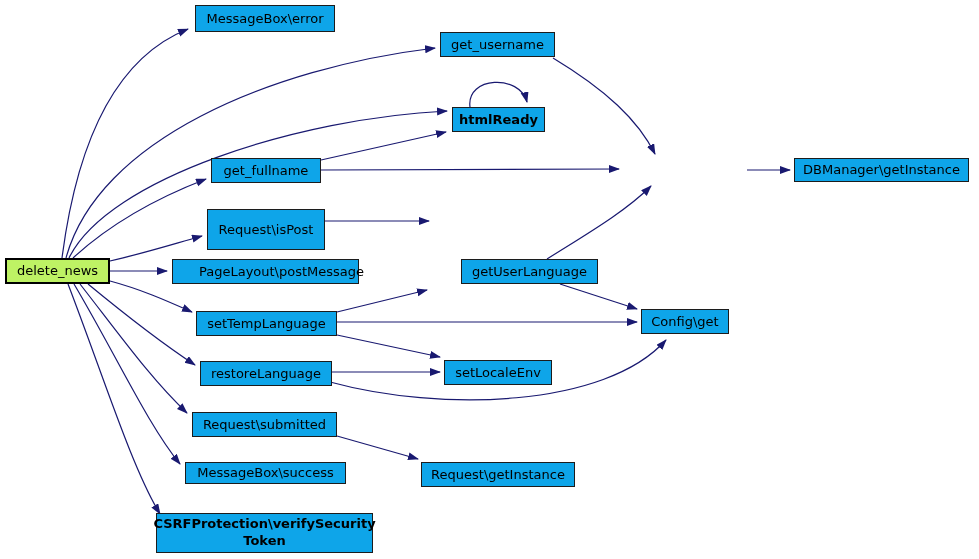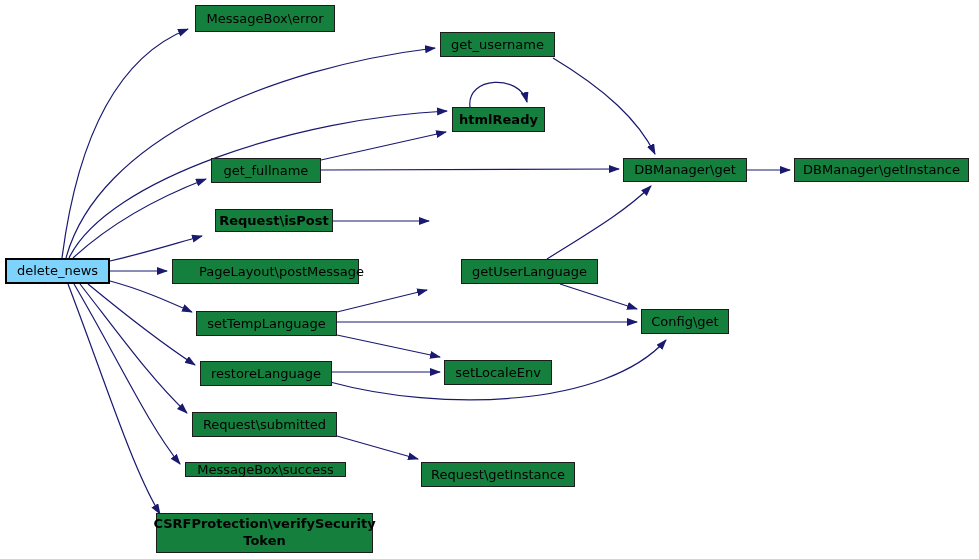--- a/index.html
+++ b/index.html
@@ -8,28 +8,28 @@
     width:979px;height:559px;
     background:#ffffff;
     font-family:"DejaVu Sans","Liberation Sans",sans-serif;
     overflow:hidden;
   }
   .edges{position:absolute;left:0;top:0;width:979px;height:559px;}
   .node{
     position:absolute;
     box-sizing:border-box;
     display:flex;align-items:center;justify-content:center;
-    background:#15803d;
+    background:#0ea5e9;
     border:1px solid #1c1c1c;
     font-size:13px;color:#000000;
     text-align:center;line-height:1.35;
     white-space:nowrap;
     z-index:2;
   }
-  .node.current{background:#7dd3fc;border:2px solid #000000;}
+  .node.current{background:#bef264;border:2px solid #000000;}
   .node.wrap{white-space:normal;line-height:1.3;font-weight:bold;}
   .edge{stroke:#191970;stroke-width:1.2;fill:none;}
 </style>
 </head>
 <body>
 
 <div class="stage">
 
   <svg class="edges" viewBox="0 0 979 559" xmlns="http://www.w3.org/2000/svg">
     <defs>
@@ -62,27 +62,26 @@
     <path class="edge" d="M332,372 L440,372" marker-end="url(#arw)"></path>
     <path class="edge" d="M330,382 C440,412 605,408 666,340" marker-end="url(#arw)"></path>
     <path class="edge" d="M337,436 L418,459" marker-end="url(#arw)"></path>
   </svg>
 
   <div class="node current" style="left:5px;top:258px;width:105px;height:26px;">delete_news</div>
   <div class="node" style="left:195px;top:5px;width:140px;height:27px;">MessageBox\error</div>
   <div class="node" style="left:440px;top:32px;width:115px;height:25px;">get_username</div>
   <div class="node" style="left:452px;top:107px;width:93px;height:25px;font-weight:bold;">htmlReady</div>
   <div class="node" style="left:211px;top:158px;width:110px;height:25px;">get_fullname</div>
-  <div class="node" style="left:623px;top:158px;width:124px;height:24px;">DBManager\get</div>
   <div class="node" style="left:794px;top:158px;width:175px;height:24px;">DBManager\getInstance</div>
-  <div class="node" style="left:215px;top:209px;width:118px;height:23px;font-weight:bold;">Request\isPost</div>
+  <div class="node" style="left:207px;top:209px;width:118px;height:41px;">Request\isPost</div>
   <div class="node" style="left:172px;top:259px;width:187px;height:25px;padding-left:32px;">PageLayout\postMessage</div>
   <div class="node" style="left:429px;top:259px;width:137px;height:25px;margin-left:32px;">getUserLanguage</div>
   <div class="node" style="left:196px;top:311px;width:141px;height:25px;">setTempLanguage</div>
   <div class="node" style="left:641px;top:309px;width:88px;height:25px;">Config\get</div>
   <div class="node" style="left:200px;top:361px;width:132px;height:25px;">restoreLanguage</div>
   <div class="node" style="left:444px;top:360px;width:108px;height:25px;">setLocaleEnv</div>
   <div class="node" style="left:192px;top:412px;width:145px;height:25px;">Request\submitted</div>
-  <div class="node" style="left:185px;top:462px;width:161px;height:15px;">MessageBox\success</div>
+  <div class="node" style="left:185px;top:462px;width:161px;height:22px;">MessageBox\success</div>
   <div class="node" style="left:421px;top:462px;width:154px;height:25px;">Request\getInstance</div>
   <div class="node wrap" style="left:156px;top:513px;width:217px;height:40px;">CSRFProtection\verifySecurity Token</div>
 
 </div>
 
 </body></html>

